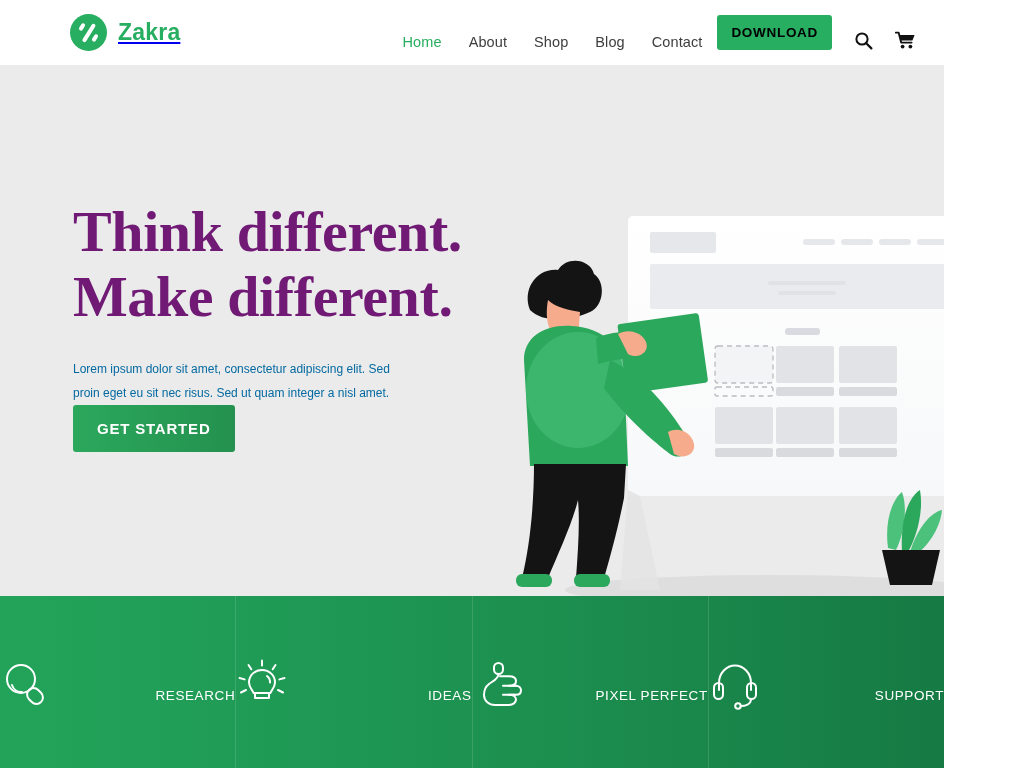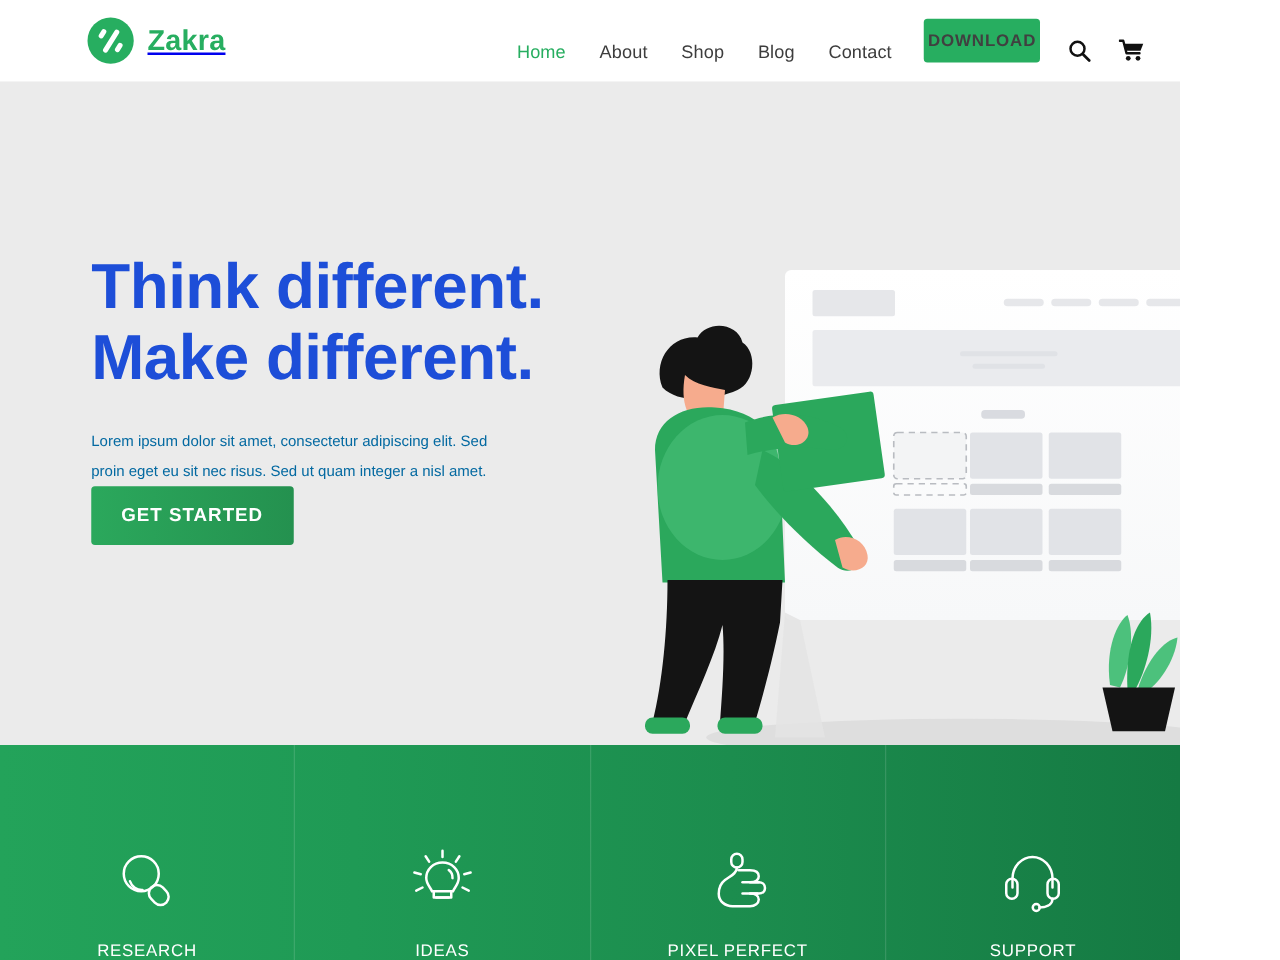--- a/index.html
+++ b/index.html
@@ -42,44 +42,44 @@
   }
 
   .nav { margin-left: auto; display: flex; align-items: flex-end; }
   .nav-links { display: flex; align-items: center; gap: 27px; }
   .nav-link {
     font-size: 14.5px; color: #3d3d3d; text-decoration: none;
     letter-spacing: .1px; cursor: pointer;
   }
   .nav-link.active { color: #27ae60; }
   .dl-btn {
-    margin-left: 26px;
-    background: #27ae60; color: #404040;
+    margin-left: 15px;
+    background: #27ae60; color: #000000;
     font-size: 13.5px; font-weight: bold; letter-spacing: .7px;
     border: none; border-radius: 3px;
-    padding: 10px 3px; cursor: pointer;
+    padding: 10px 14px; cursor: pointer;
   }
   .icon-btn {
     background: none; border: none; cursor: pointer;
     margin-left: 22px; display: flex; align-items: center;
     color: #111; padding: 0;
   }
   .icon-btn:first-of-type { margin-left: 26px; }
 
   
   .hero {
     height: 531px; background: #ebebeb;
     position: relative; overflow: hidden;
   }
   .hero-copy {
     position: absolute; left: 73px; top: 135px; width: 430px;
   }
   .hero-title {
-    font-family: Liberation Sans, sans-serif;
-    font-size: 51px; font-weight: bold; color: #1d4ed8;
+    font-family: Liberation Serif, serif;
+    font-size: 58px; font-weight: bold; color: #701a75;
     line-height: 1.12; letter-spacing: -0.4px;
   }
   .hero-text {
     margin-top: 27px;
     font-size: 12px; color: #0369a1; line-height: 2.0;
     max-width: 340px;
   }
   .cta-btn {
     display: inline-block;
     background: linear-gradient(to right,#2ba85c,#24914f);
@@ -92,22 +92,22 @@
   .illus { position: absolute; left: 500px; top: 95px; width: 500px; height: 440px; }
   .illus svg { display: block; }
 
   
   .features {
     height: 172px;
     display: flex;
     background: linear-gradient(to right,#23a35a 0%,#1f9a55 30%,#1c8d4e 62%,#157a43 100%);
   }
   .feature {
-    flex: 1; display: flex; flex-direction: column;
-    align-items: center; justify-content: flex-end;
+    flex: 1; display: flex; flex-direction: row;
+    align-items: center; justify-content: space-between;
     border-right: 1px solid rgba(255,255,255,0.13);
     cursor: pointer; padding-top: 6px;
   }
   .feature:last-child { border-right: none; }
   .feature-icon { height: 56px; display: flex; align-items: center; justify-content: center; }
   .feature-label {
     margin-top: 20px; color: #fff;
     font-size: 13.5px; letter-spacing: .6px;
   }
 </style>

